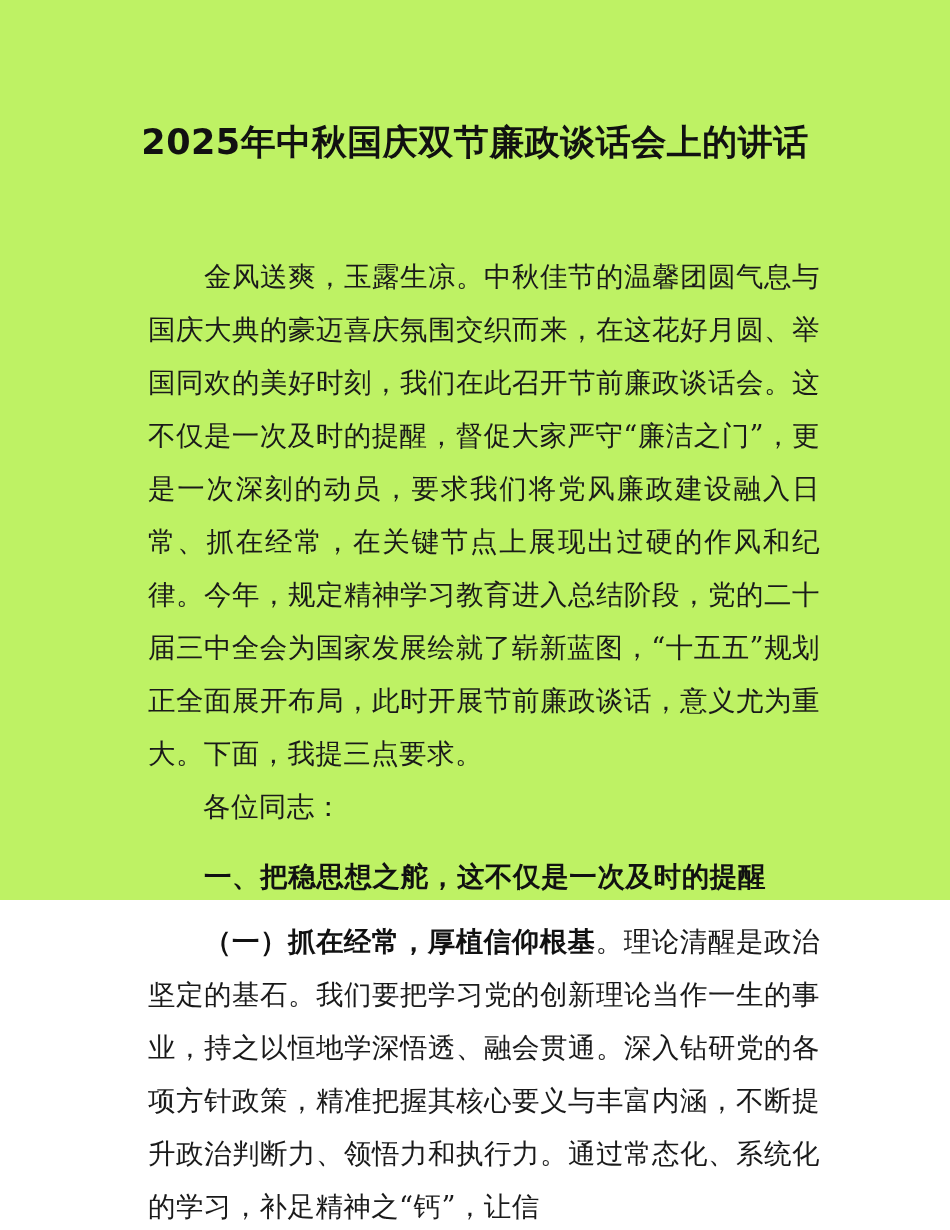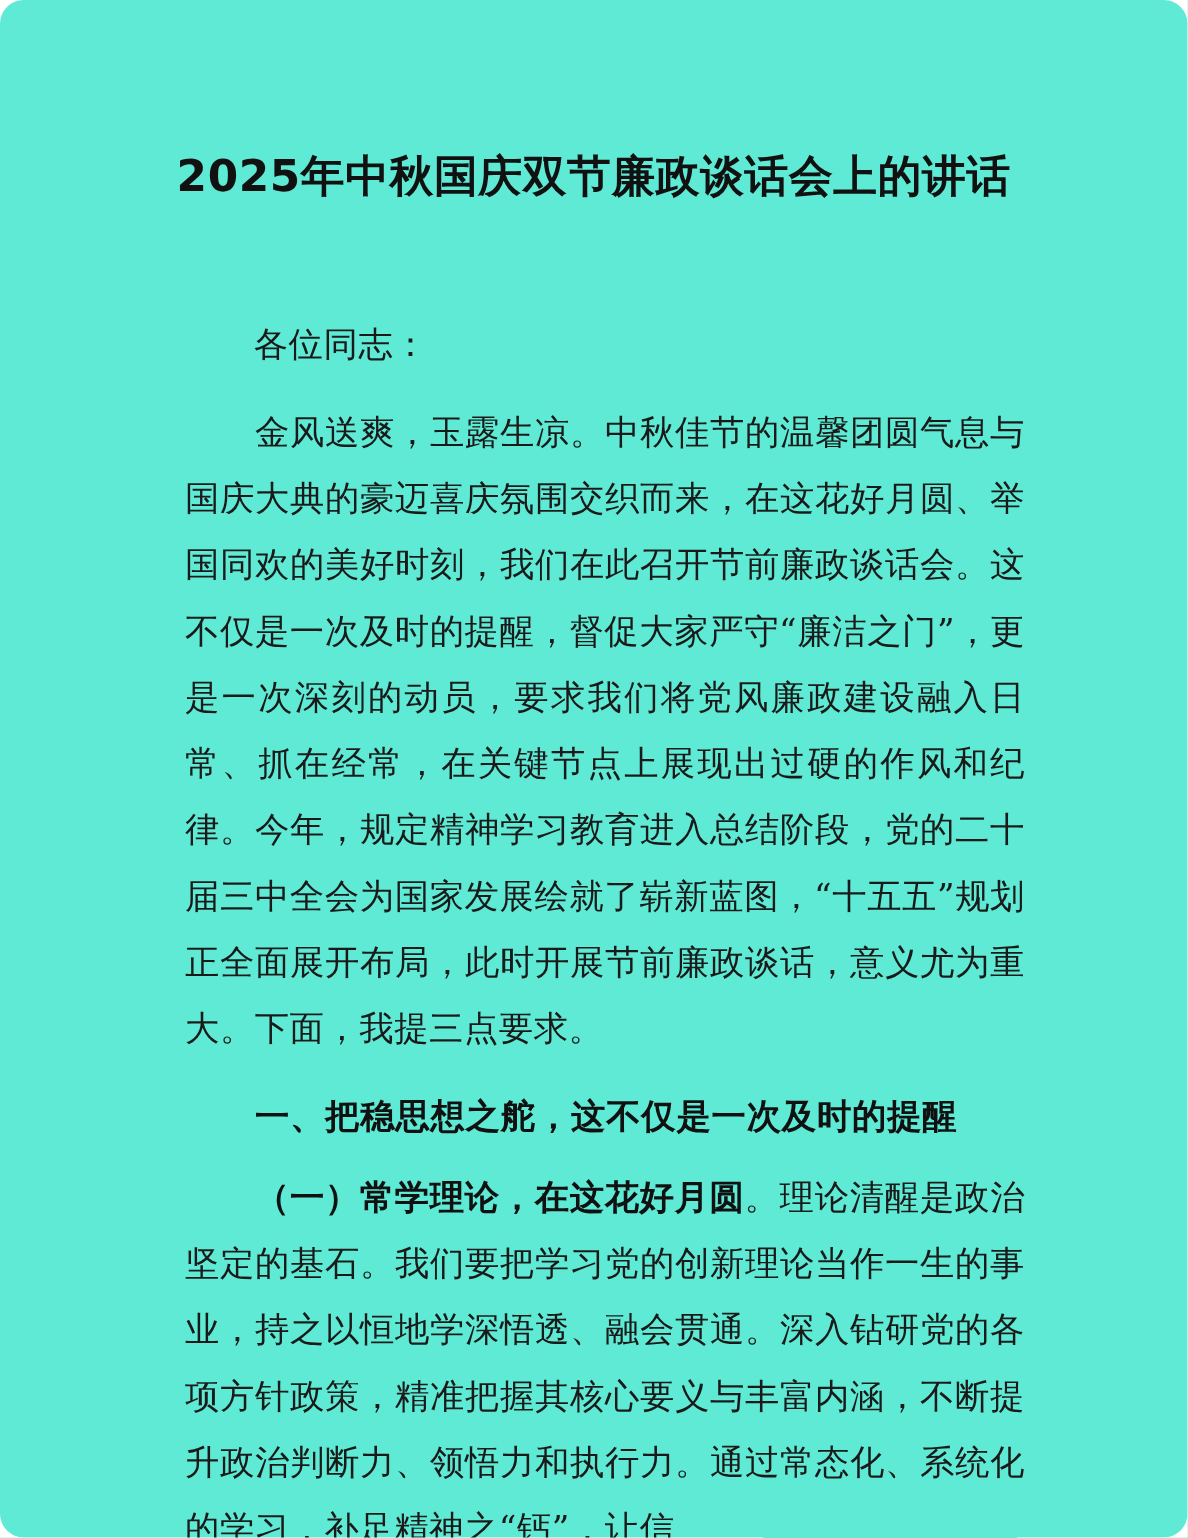--- a/index.html
+++ b/index.html
@@ -11,24 +11,23 @@
     width: 950px;
     height: 1230px;
     overflow: hidden;
     font-family: "DejaVu Serif", "Liberation Serif", serif;
     color: #000000;
     -webkit-font-smoothing: antialiased;
   }
   .page {
     position: relative;
     width: 950px;
-    height: 1230px;
-    background: #5eead4;
+    height: 900px;
+    background: #bef264;
     box-sizing: border-box;
-    border-radius: 19px;
   }
   .doc-title {
     position: absolute;
     left: 0;
     top: 118px;
     width: 950px;
     text-align: center;
     font-family: "DejaVu Sans", "Liberation Sans", sans-serif;
     font-weight: 700;
     font-size: 35px;
@@ -79,23 +78,23 @@
 </style>
 </head>
 <body>
 
 <div class="page">
 
   <div class="doc-title">2025年中秋国庆双节廉政谈话会上的讲话</div>
 
   <div class="body-block">
 
+    <p class="para indent2">金风送爽，玉露生凉。中秋佳节的温馨团圆气息与国庆大典的豪迈喜庆氛围交织而来，在这花好月圆、举国同欢的美好时刻，我们在此召开节前廉政谈话会。这不仅是一次及时的提醒，督促大家严守“廉洁之门”，更是一次深刻的动员，要求我们将党风廉政建设融入日常、抓在经常，在关键节点上展现出过硬的作风和纪律。今年，规定精神学习教育进入总结阶段，党的二十届三中全会为国家发展绘就了崭新蓝图，“十五五”规划正全面展开布局，此时开展节前廉政谈话，意义尤为重大。下面，我提三点要求。</p>
+
     <p class="para salutation">各位同志：</p>
-
-    <p class="para indent2">金风送爽，玉露生凉。中秋佳节的温馨团圆气息与国庆大典的豪迈喜庆氛围交织而来，在这花好月圆、举国同欢的美好时刻，我们在此召开节前廉政谈话会。这不仅是一次及时的提醒，督促大家严守“廉洁之门”，更是一次深刻的动员，要求我们将党风廉政建设融入日常、抓在经常，在关键节点上展现出过硬的作风和纪律。今年，规定精神学习教育进入总结阶段，党的二十届三中全会为国家发展绘就了崭新蓝图，“十五五”规划正全面展开布局，此时开展节前廉政谈话，意义尤为重大。下面，我提三点要求。</p>
 
     <p class="heading-1">一、把稳思想之舵，这不仅是一次及时的提醒</p>
 
-    <p class="para indent2"><span class="subhead-run">（一）常学理论，在这花好月圆</span><span>。理论清醒是政治坚定的基石。我们要把学习党的创新理论当作一生的事业，持之以恒地学深悟透、融会贯通。深入钻研党的各项方针政策，精准把握其核心要义与丰富内涵，不断提升政治判断力、领悟力和执行力。通过常态化、系统化的学习，补足精神之“钙”，让信</span></p>
+    <p class="para indent2"><span class="subhead-run">（一）抓在经常，厚植信仰根基</span><span>。理论清醒是政治坚定的基石。我们要把学习党的创新理论当作一生的事业，持之以恒地学深悟透、融会贯通。深入钻研党的各项方针政策，精准把握其核心要义与丰富内涵，不断提升政治判断力、领悟力和执行力。通过常态化、系统化的学习，补足精神之“钙”，让信</span></p>
 
   </div>
 
 </div>
 
 </body></html>

